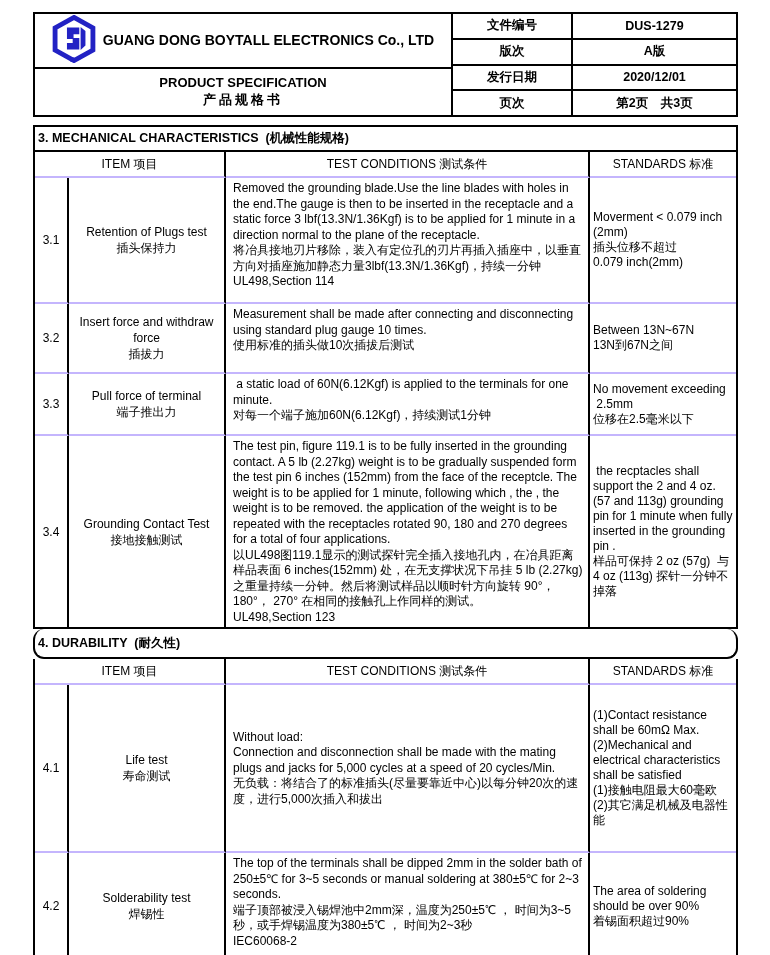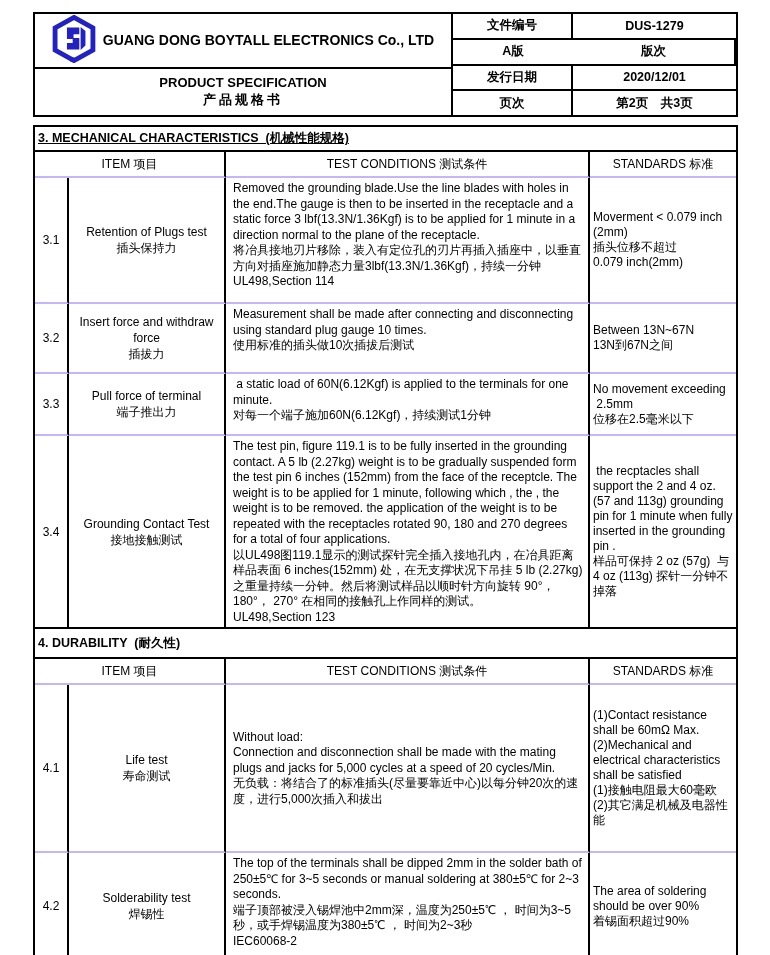--- a/index.html
+++ b/index.html
@@ -33,22 +33,22 @@
   .hf-label { border-right: 2px solid #000; }
   .hf-b { border-bottom: 2px solid #000; }
   .pre { white-space: pre-wrap; }
 
   
   .sec-title {
     border: 2px solid #000; font-weight: 700; font-size: 12.5px;
     display: flex; align-items: center; padding-left: 3px;
     white-space: pre-wrap;
   }
-  .sec3-title { margin-top: 8px; height: 27px; text-decoration: underline; }
-  .sec4-title { border-top: 0; height: 30px; }
+  .sec3-title { margin-top: 8px; height: 27px; }
+  .sec4-title { border-top: 0; height: 30px; border-radius: 11px; }
 
   
   .tbl {
     display: grid; border: 2px solid #000; border-top: 0;
     grid-template-columns: 34px 157px 364px 1fr;
   }
   .tbl3 { grid-template-rows: 26px 126px 70px 62px 191px; }
   .tbl4 { grid-template-rows: 26px 168px 106px; }
   .th, .td { border-right: 2px solid #000; border-bottom: 2px solid #c4b5fd; overflow: hidden; }
   .last-col { border-right: 0 !important; }
@@ -96,22 +96,22 @@
           </span>
         </div>
         <div class="hdr-title">
           <div class="title-en">PRODUCT SPECIFICATION</div>
           <div class="title-cn">产品规格书</div>
         </div>
       </div>
       <div class="hdr-right">
         <div class="hf hf-label hf-b">文件编号</div>
         <div class="hf hf-b">DUS-1279</div>
+        <div class="hf hf-label hf-b">版次</div>
         <div class="hf hf-b">A版</div>
-        <div class="hf hf-label hf-b">版次</div>
         <div class="hf hf-label hf-b">发行日期</div>
         <div class="hf hf-b">2020/12/01</div>
         <div class="hf hf-label">页次</div>
         <div class="hf pre">第2页　共3页</div>
       </div>
     </div>
 
     <div class="sec-title sec3-title">3. MECHANICAL CHARACTERISTICS  (机械性能规格)</div>
 
     <div class="tbl tbl3">

